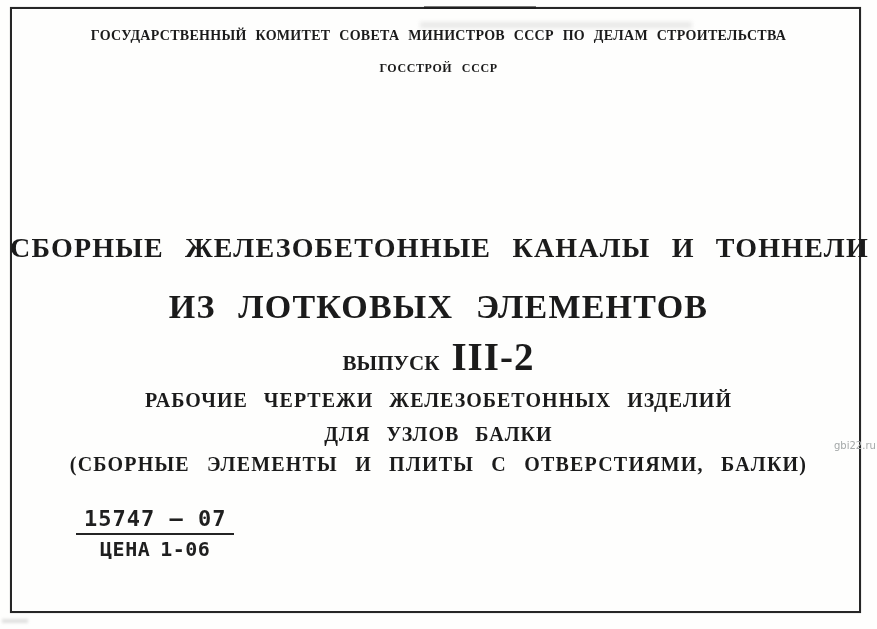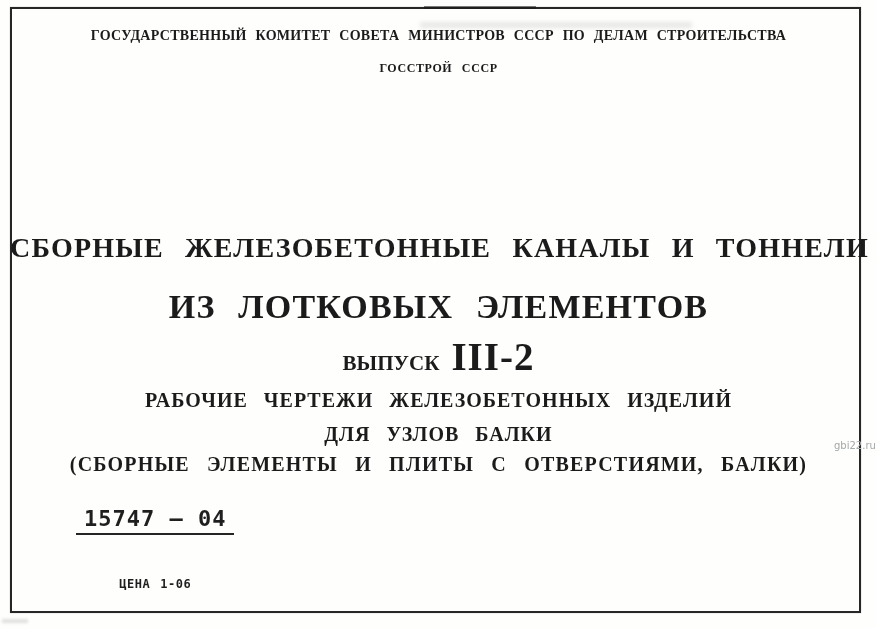--- a/index.html
+++ b/index.html
@@ -47,25 +47,24 @@
     color: #1f1f1f;
   }
   .stamp-code {
     font-size: 22px;
     letter-spacing: 1px;
     padding: 0 8px 2px 8px;
     border-bottom: 2px solid #242424;
     white-space: nowrap;
   }
   .stamp-price {
-    font-size: 12px;
+    font-size: 20px;
     padding-top: 2px;
     letter-spacing: 0.5px;
     white-space: nowrap;
-    margin-top: 40px;
   }
   .stamp-price .price-value { margin-left: 10px; }
   .watermark {
     position: absolute;
     left: 834px; top: 432px;
     font-family: "DejaVu Sans", sans-serif;
     font-size: 10px;
     font-weight: normal;
     color: #a4a8a8;
     z-index: 3;
@@ -119,21 +118,21 @@
     <span>ВЫПУСК</span><span class="issue-num">III-2</span>
   </div>
 
   <div class="line subtitle1">РАБОЧИЕ ЧЕРТЕЖИ ЖЕЛЕЗОБЕТОННЫХ ИЗДЕЛИЙ</div>
 
   <div class="line subtitle2">ДЛЯ УЗЛОВ БАЛКИ</div>
 
   <div class="line subtitle3">(СБОРНЫЕ ЭЛЕМЕНТЫ И ПЛИТЫ С ОТВЕРСТИЯМИ, БАЛКИ)</div>
 
   <div class="stamp">
-    <div class="stamp-code">15747 – 04</div>
+    <div class="stamp-code">15747 – 07</div>
     <div class="stamp-price">
       <span>ЦЕНА</span><span class="price-value">1-06</span>
     </div>
   </div>
 
   <div class="watermark">gbi22.ru</div>
 
 </div>
 
 </body></html>

